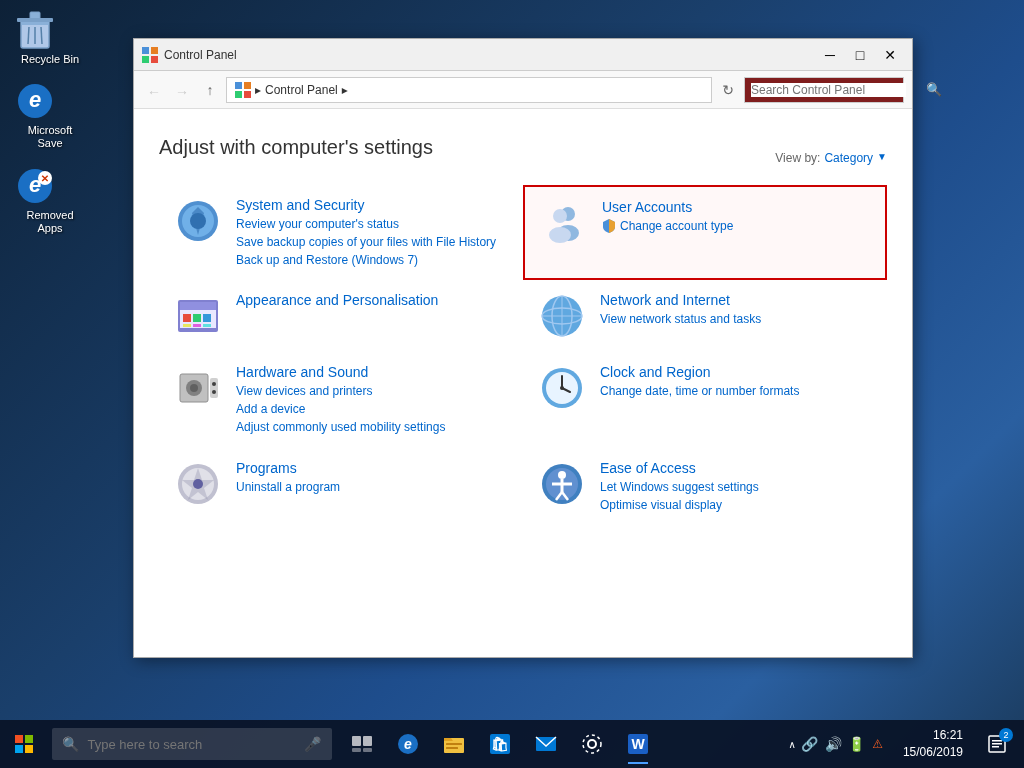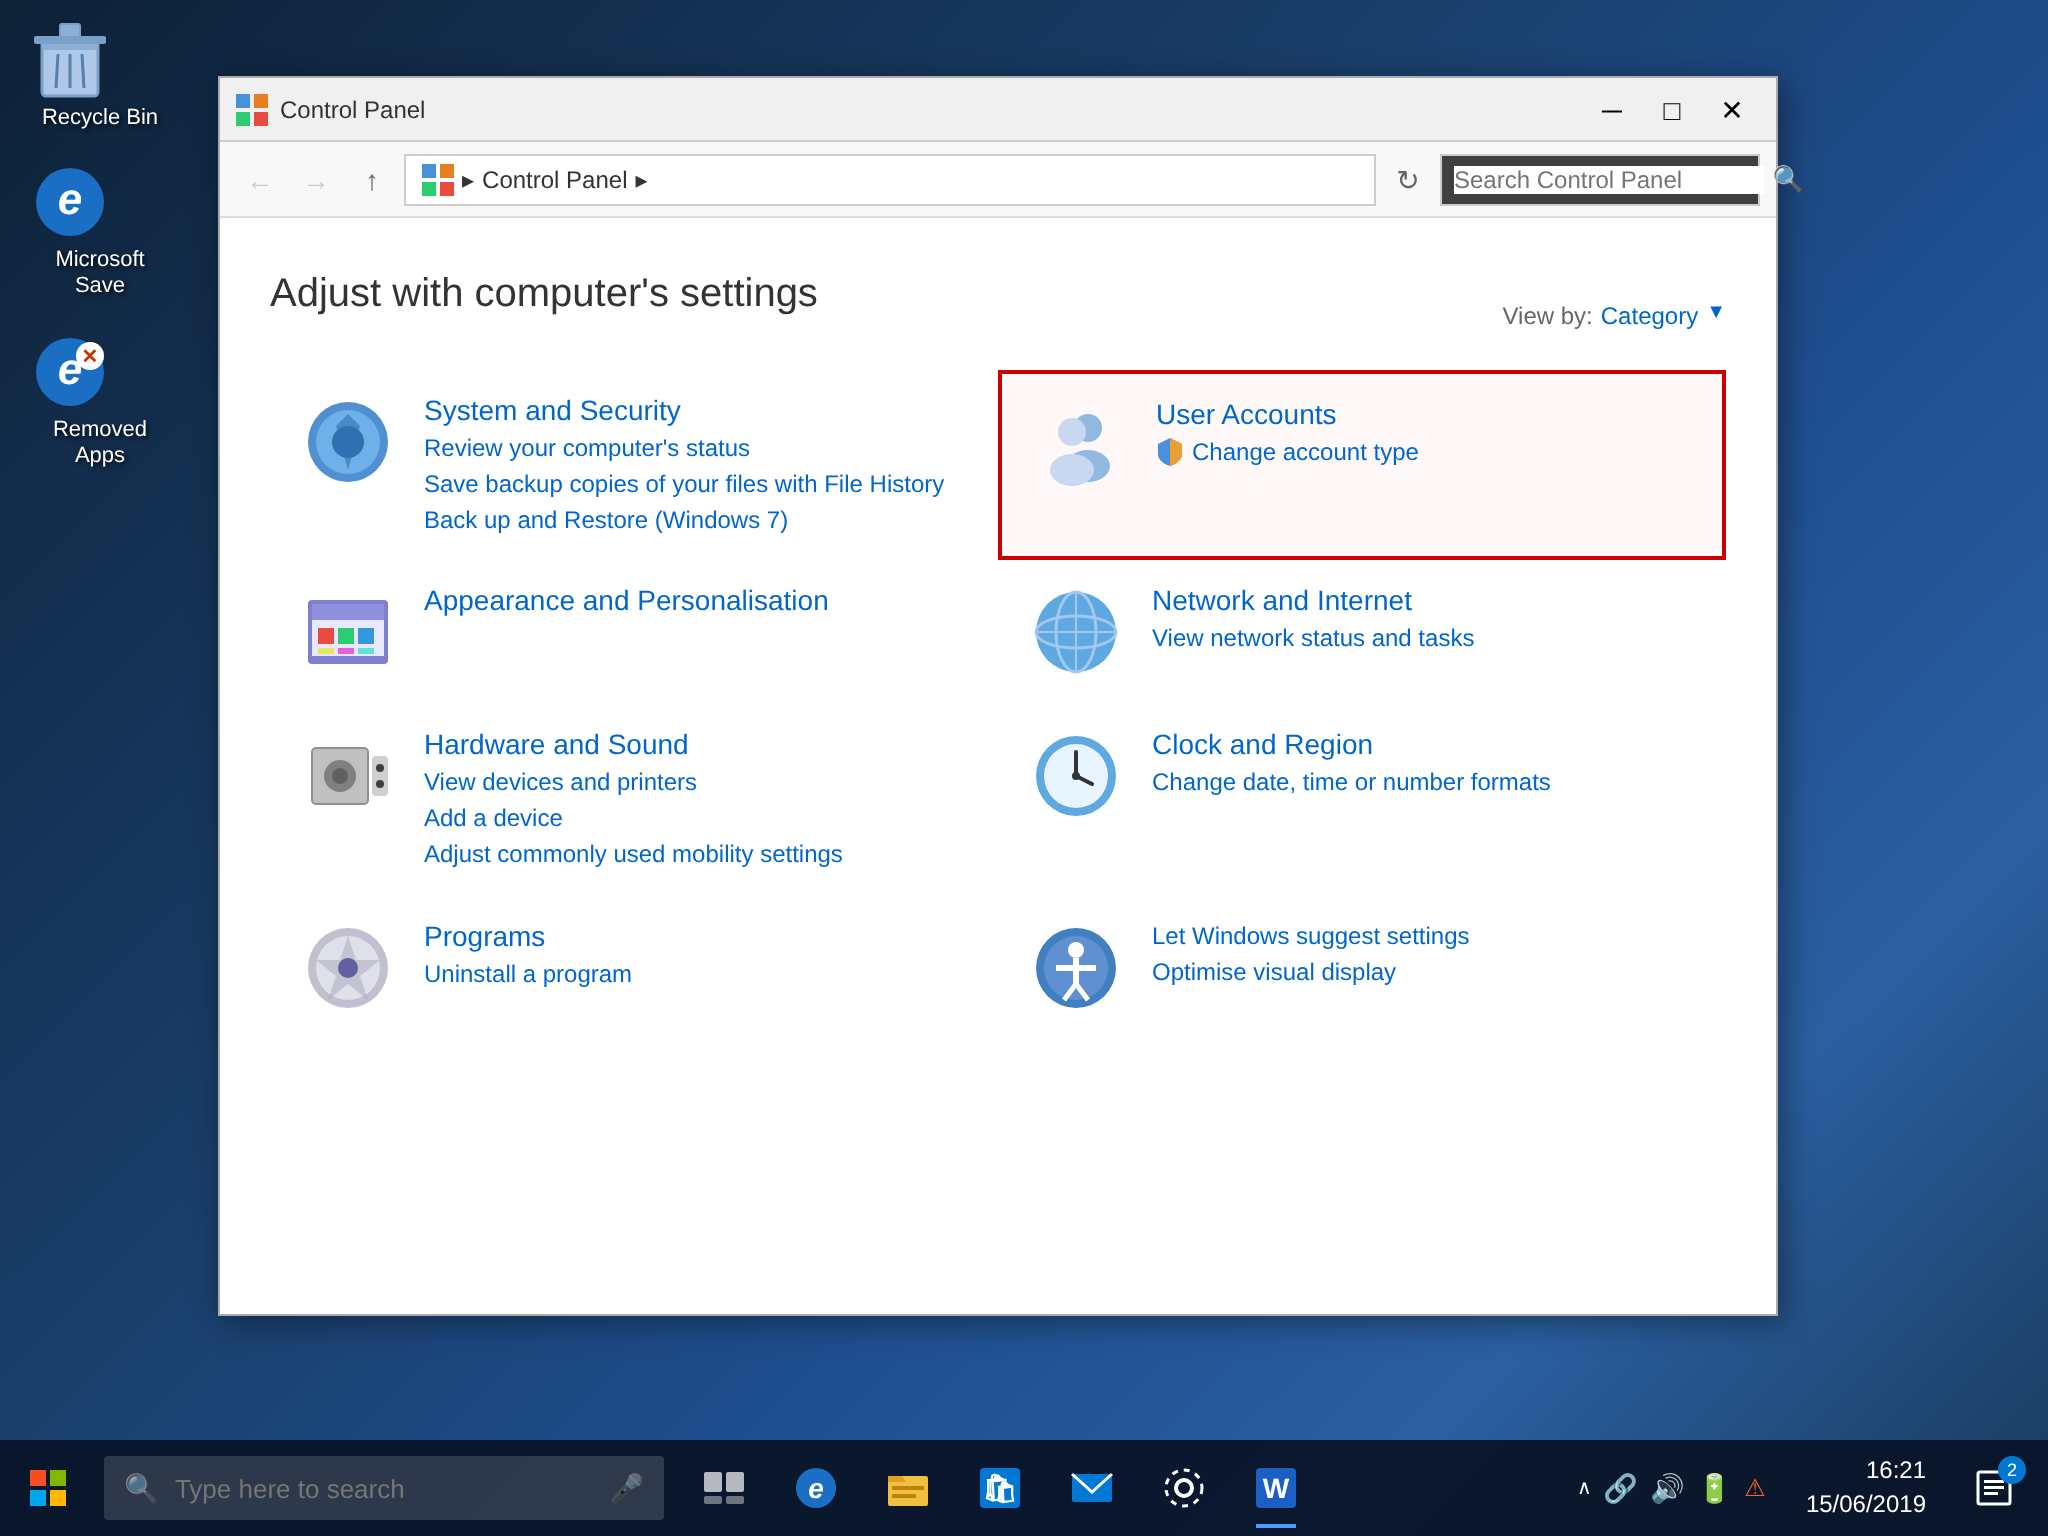--- a/index.html
+++ b/index.html
@@ -163,21 +163,21 @@
       display: flex;
       align-items: center;
       justify-content: center;
       color: white;
     }
 
     
     .window {
       position: absolute;
       top: 38px;
-      left: 109px;
+      left: 133px;
       width: 780px;
       height: 620px;
       background: white;
       border: 1px solid #aaa;
       box-shadow: 3px 3px 15px rgba(0,0,0,0.4);
     }
     .window-titlebar {
       height: 32px;
       background: #f0f0f0;
       border-bottom: 1px solid #ccc;
@@ -245,22 +245,22 @@
       color: #333;
       background: white;
     }
     .search-box {
       width: 160px;
       height: 26px;
       border: 1px solid #ccc;
       display: flex;
       align-items: center;
       padding: 0 6px;
-      gap: 4px;
-      background: #404040;
+      gap: 20px;
+      background: #7f1d1d;
     }
     .search-box-input {
       border: none;
       outline: none;
       font-size: 12px;
       flex: 1;
       color: #666;
     }
 
     
@@ -603,20 +603,21 @@
               <circle cx="22" cy="22" r="16" fill="#6090d0"></circle>
 
               <circle cx="22" cy="13" r="4" fill="white"></circle>
               <line x1="22" y1="17" x2="22" y2="30" stroke="white" stroke-width="3"></line>
               <line x1="12" y1="22" x2="32" y2="22" stroke="white" stroke-width="3"></line>
               <line x1="22" y1="30" x2="16" y2="38" stroke="white" stroke-width="2.5"></line>
               <line x1="22" y1="30" x2="28" y2="38" stroke="white" stroke-width="2.5"></line>
             </svg>
           </div>
           <div class="category-content">
+            <span class="category-name">Ease of Access</span>
             <div class="category-links">
               <span class="category-link">Let Windows suggest settings</span>
               <span class="category-link">Optimise visual display</span>
             </div>
           </div>
         </div>
 
       </div>
     </div>
   </div>

